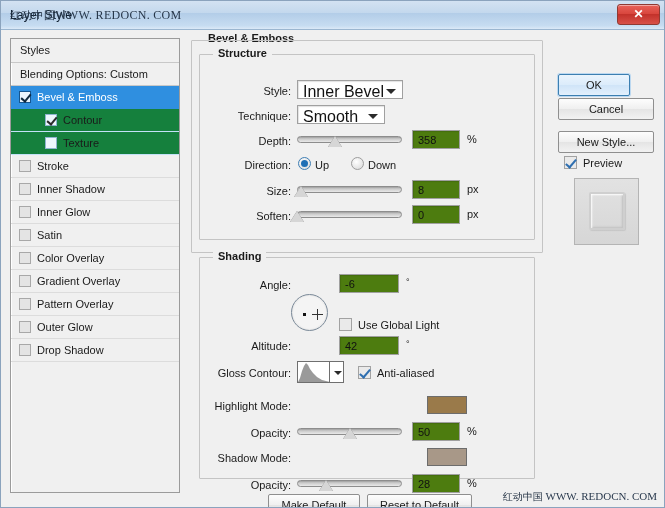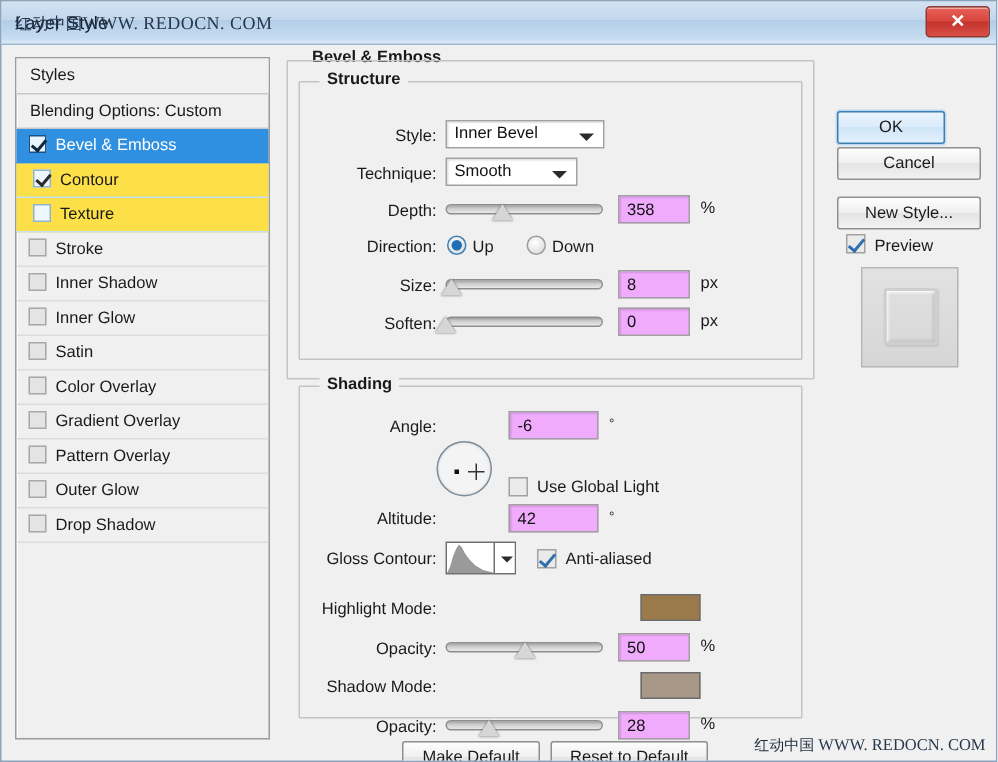--- a/index.html
+++ b/index.html
@@ -99,21 +99,21 @@
     position: relative;
     height: 23px;
     line-height: 22px;
     padding-left: 8px;
     font-size: 11px;
     color: #1a1a1a;
     border-bottom: 1px solid #dcdcdc;
     white-space: nowrap;
   }
   .sl-row.sel    { background: #2f8fe0; color: #ffffff; border-bottom-color: #2f8fe0; }
-  .sl-row.sub    { padding-left: 11px; background: #fde047; border-bottom-color: #c3e1f7; }
+  .sl-row.sub    { padding-left: 34px; background: #15803d; border-bottom-color: #c3e1f7; }
   .cbx {
     display: inline-block;
     width: 12px; height: 12px;
     vertical-align: -2px;
     margin-right: 6px;
     background: #e4e4e4;
     border: 1px solid #a8a8a8;
     position: relative;
   }
   .cbx.on::after {
@@ -158,37 +158,37 @@
   .combo {
     position: absolute;
     height: 19px;
     background: #ffffff;
     border: 1px solid #a0a0a0;
     box-shadow: inset 1px 1px 1px rgba(0,0,0,.12);
   }
   .combo .cval {
     position: absolute;
     left: 5px; top: 2px;
-    font-size: 11px; color: #111;
+    font-size: 16px; color: #111;
     white-space: nowrap;
   }
   .combo .arr {
     position: absolute;
     right: 6px; top: 8px;
     width: 0; height: 0;
     border-left: 5px solid transparent;
     border-right: 5px solid transparent;
     border-top: 5px solid #2b2b2b;
   }
 
   
   .numinput {
     position: absolute;
     height: 19px;
-    background: #f0abfc;
+    background: #4d7c0f;
     border: 1px solid #a0a0a0;
     box-shadow: inset 1px 1px 1px rgba(0,0,0,.12);
   }
   .numinput .nval {
     position: absolute;
     left: 5px; top: 3px;
     font-size: 11px;
     color: #111;
   }
   .unit {

